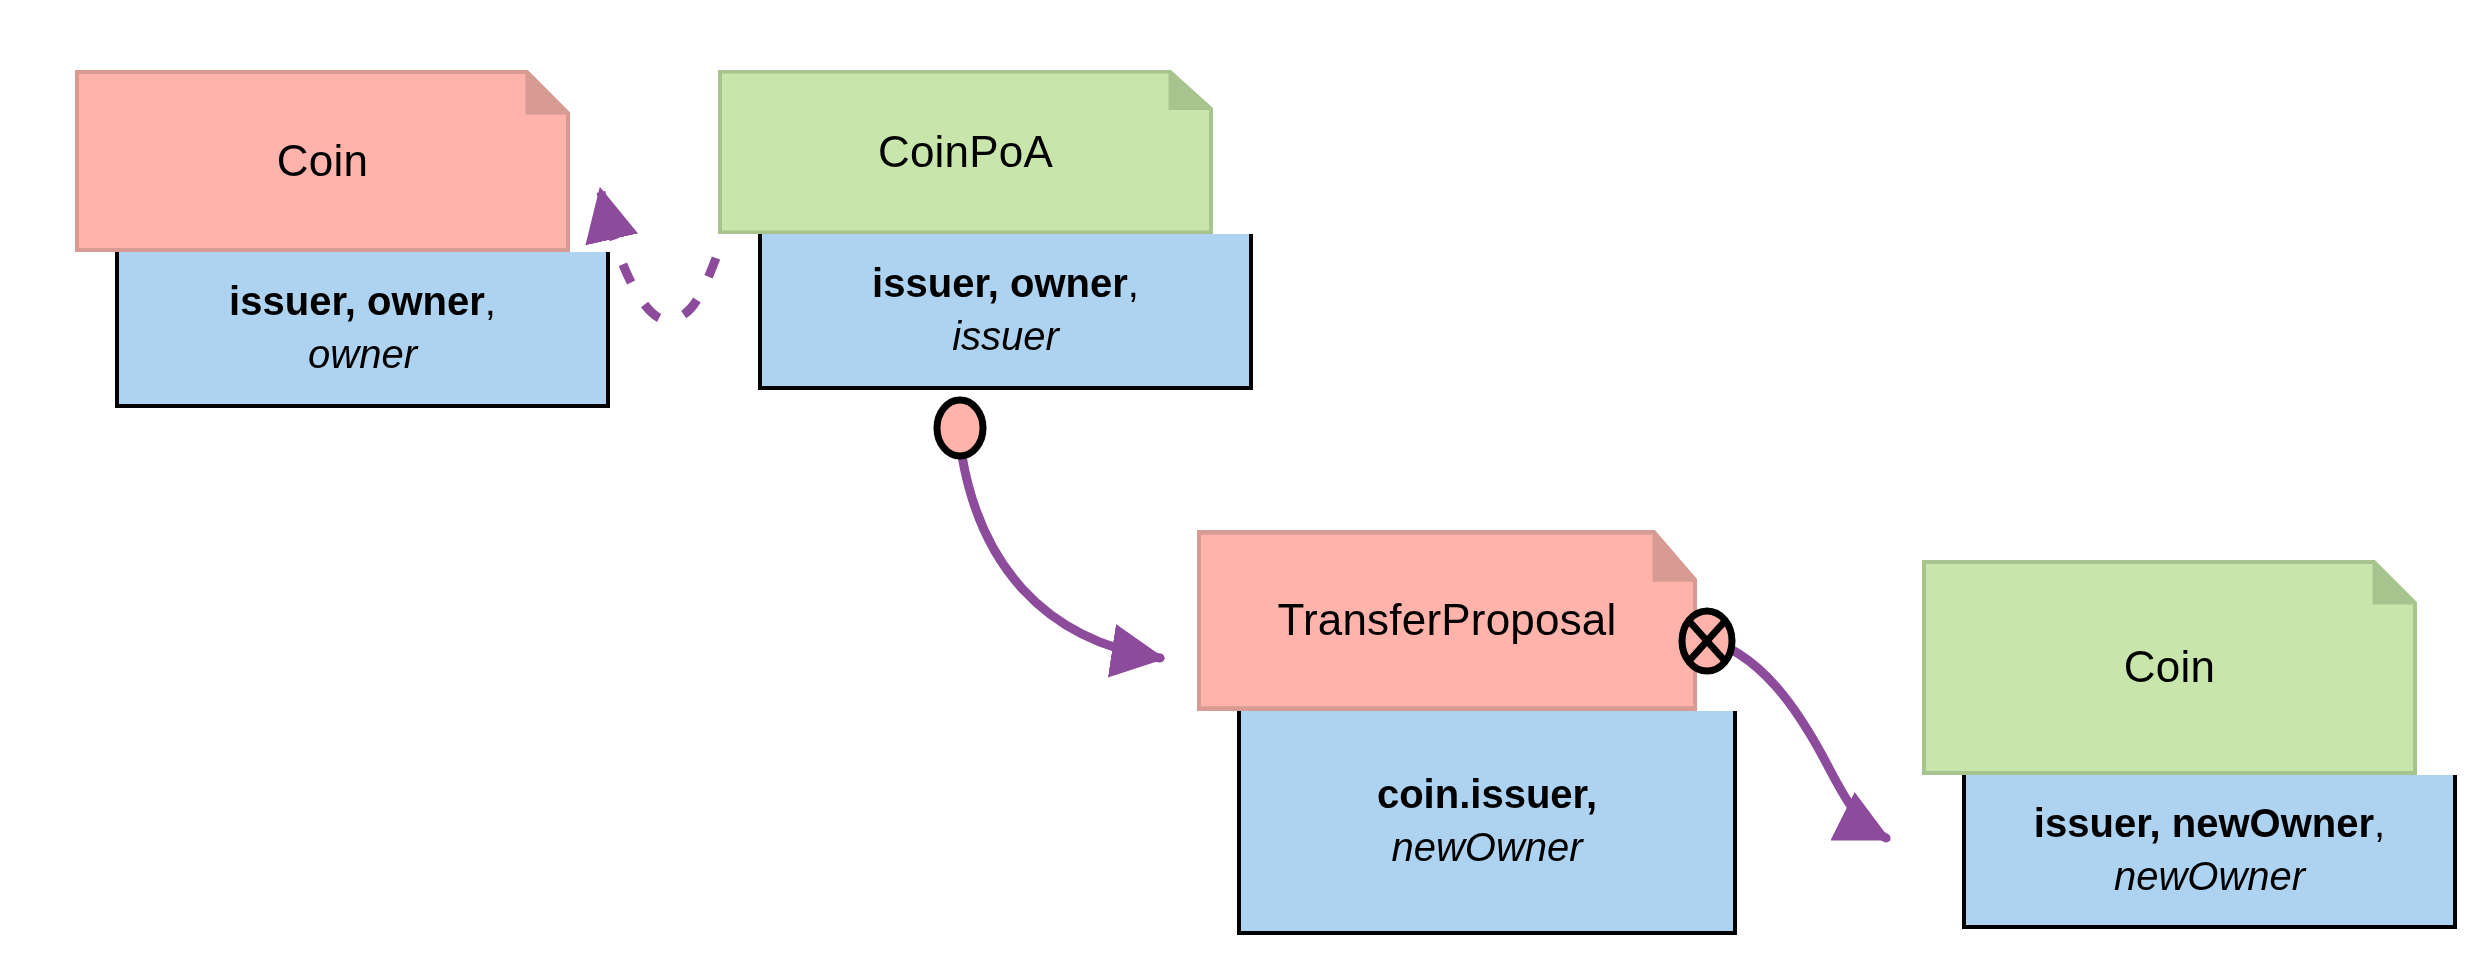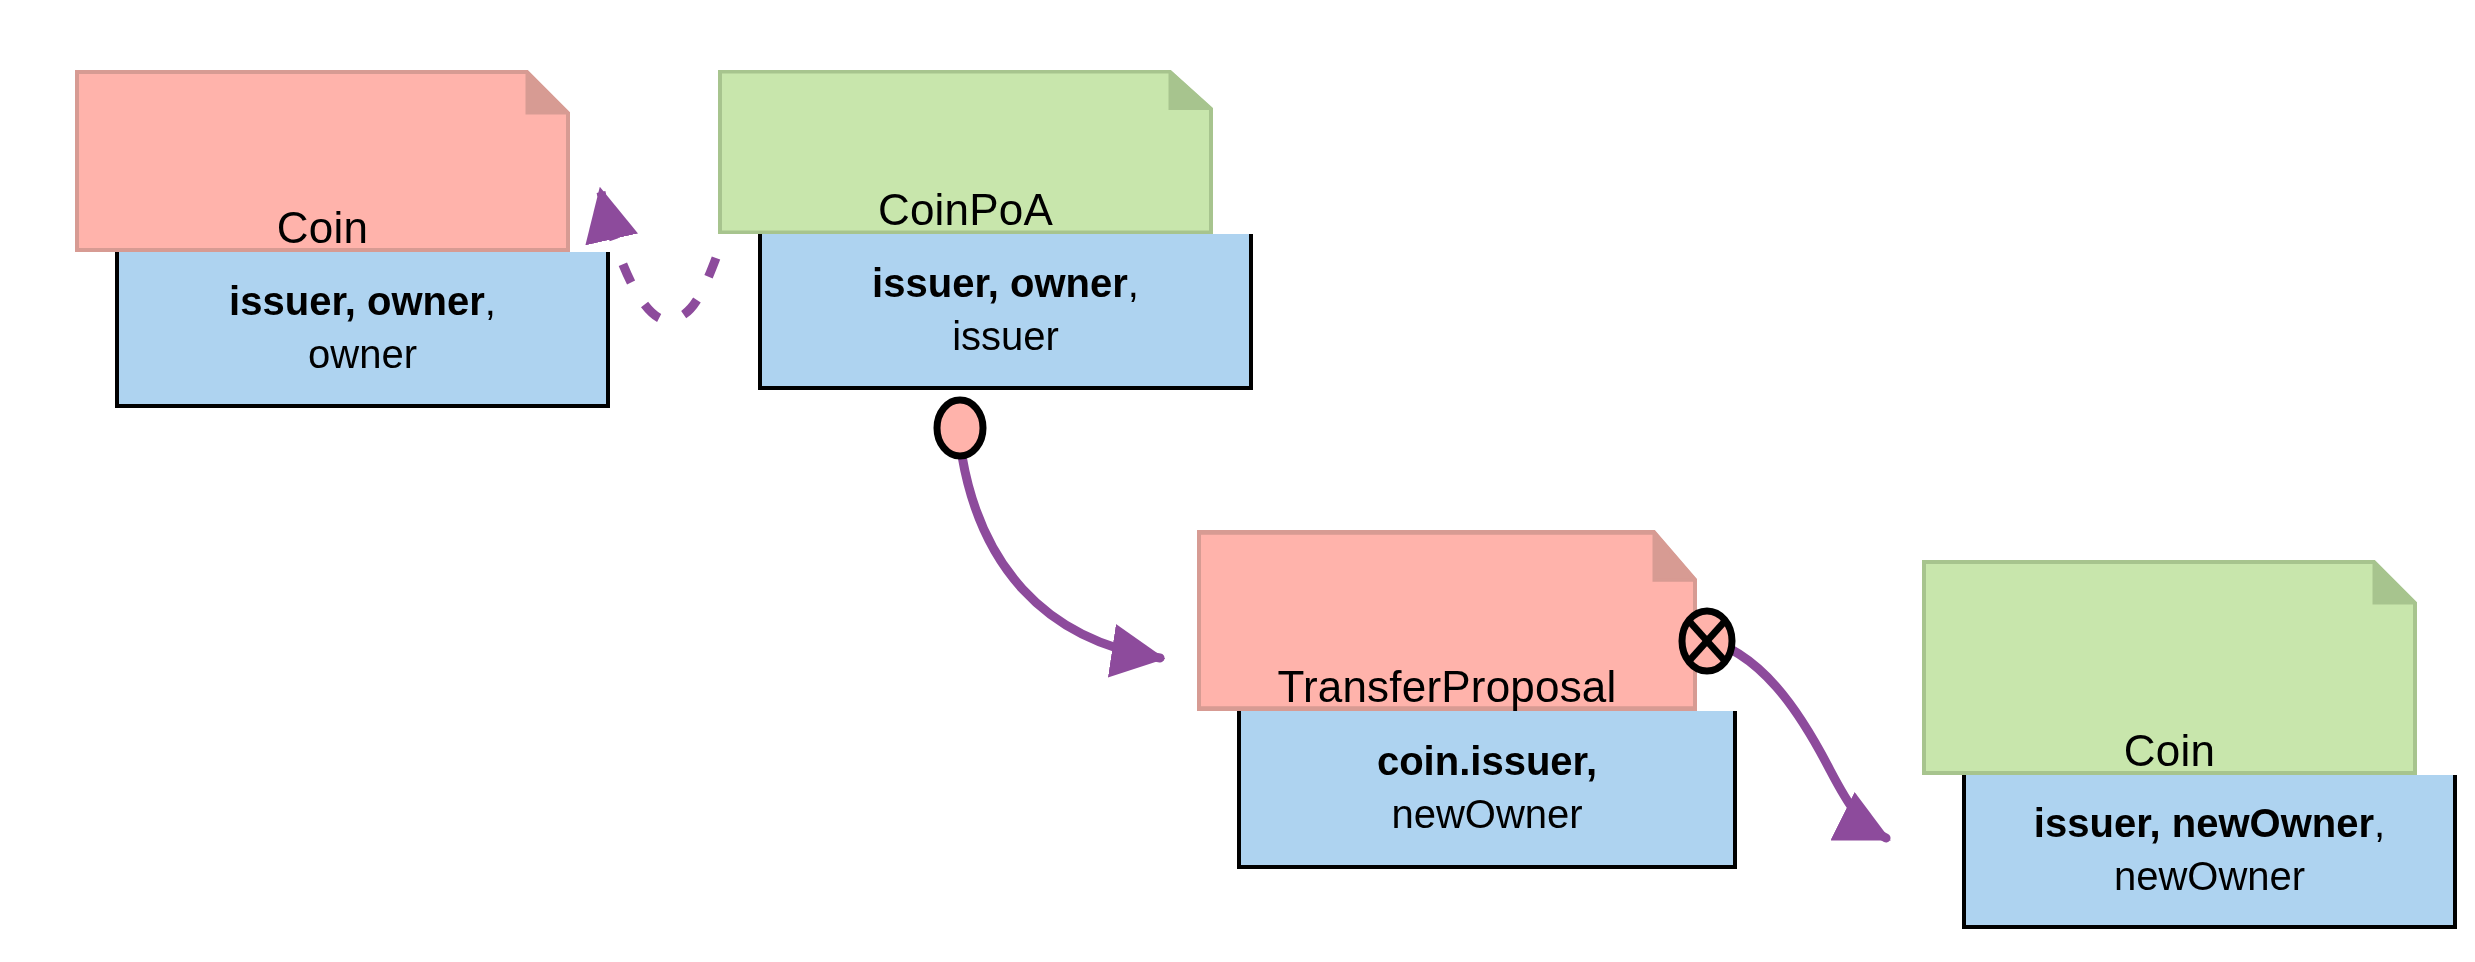--- a/index.html
+++ b/index.html
@@ -27,21 +27,21 @@
   }
   .node {
     position: absolute;
     box-sizing: border-box;
   }
   .node-head {
     position: relative;
     box-sizing: border-box;
     width: 100%;
     display: flex;
-    align-items: flex-end;
+    align-items: center;
     justify-content: center;
     font-size: 44px;
     color: #000000;
     line-height: 1.1;
     letter-spacing: 0.2px;
     border-radius: 32px;
   }
   .node-head .fold-face {
     position: absolute;
     left: 0;
@@ -69,21 +69,21 @@
     color: #000000;
     line-height: 1.32;
     text-align: center;
     padding: 6px 8px;
     margin-left: 40px;
   }
   .node-body .attr-line {
     white-space: nowrap;
   }
   .bold { font-weight: bold; }
-  .ital { }
+  .ital { font-style: italic; }
   .marker {
     position: absolute;
   }
 </style>
 </head>
 <body>
 
 <div id="canvas">
 
   <svg id="edge-layer" viewBox="0 0 2475 962" width="2475" height="962" xmlns="http://www.w3.org/2000/svg">
@@ -139,21 +139,21 @@
   </div>
 
   <div class="node" style="left:1197px; top:530px; width:500px;">
     <div class="node-head" style="height:181px;">
       <svg class="fold-face" viewBox="0 0 500 156" preserveAspectRatio="none">
         <path d="M2,2 L457,2 L498,43 L498,154 L2,154 Z" fill="#ffb3ab" stroke="#d79b93" stroke-width="4"></path>
         <path d="M457,2 L498,43 L457,43 Z" fill="#d79b93" stroke="#d79b93" stroke-width="3"></path>
       </svg>
       <span class="head-label">TransferProposal</span>
     </div>
-    <div class="node-body" style="height:158px;">
+    <div class="node-body" style="height:224px;">
       <div class="attr-line bold">coin.issuer,</div>
       <div class="attr-line ital">newOwner</div>
     </div>
   </div>
 
   <div class="node" style="left:1922px; top:560px; width:495px;">
     <div class="node-head" style="height:215px;">
       <svg class="fold-face" viewBox="0 0 495 215" preserveAspectRatio="none">
         <path d="M2,2 L452,2 L493,43 L493,213 L2,213 Z" fill="#c8e6ac" stroke="#a7c48e" stroke-width="4"></path>
         <path d="M452,2 L493,43 L452,43 Z" fill="#a7c48e" stroke="#a7c48e" stroke-width="3"></path>

